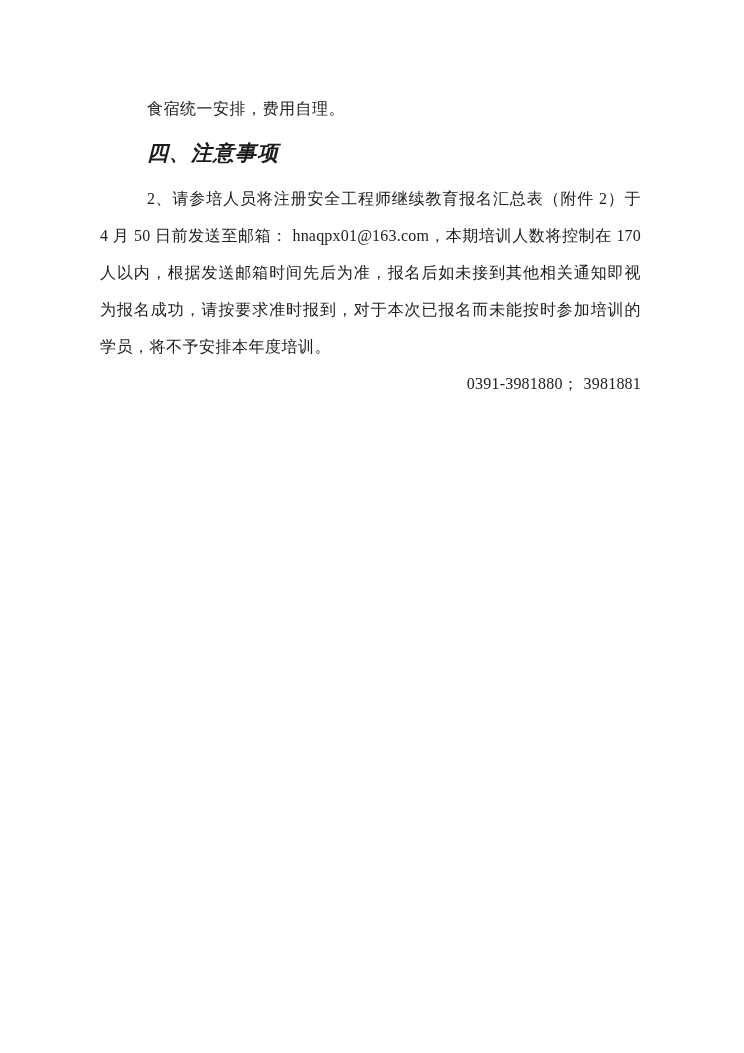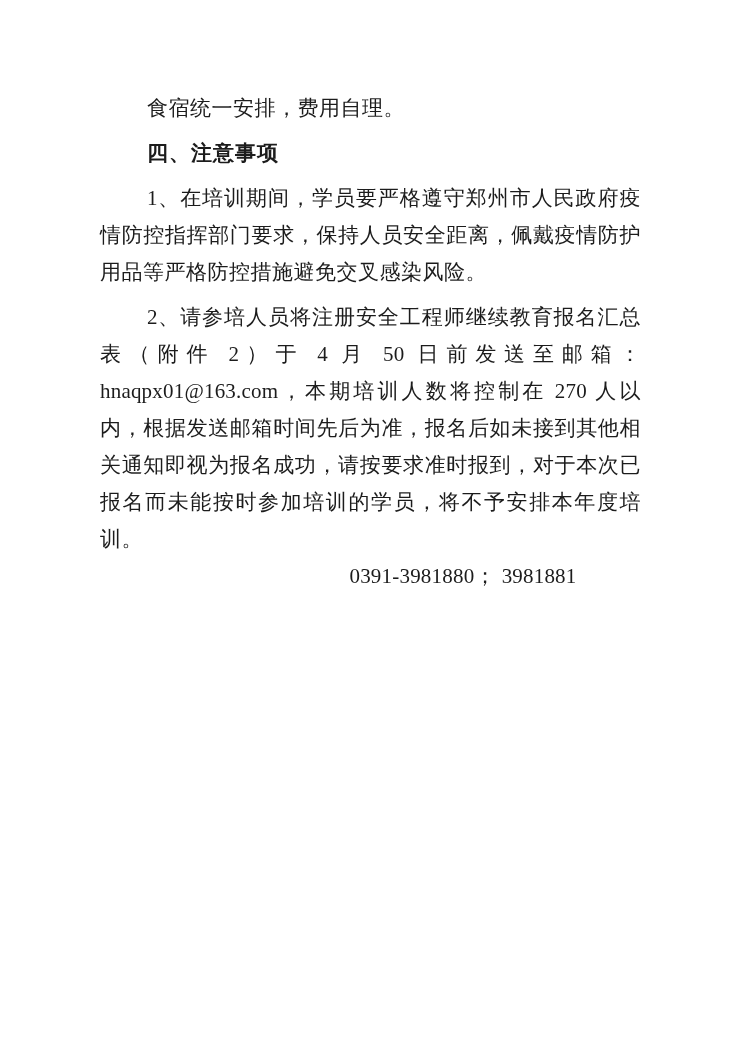--- a/index.html
+++ b/index.html
@@ -14,59 +14,59 @@
     font-family: "Liberation Serif", "DejaVu Serif", serif;
     color: #1c1c1c;
   }
   .page {
     position: absolute;
     left: 100px;
     top: 90px;
     width: 541px;
   }
   .para {
-    font-size: 21px;
+    font-size: 16px;
     line-height: 37px;
     text-align: justify;
     margin: 8px 0 0 0;
     text-indent: 47px;
     letter-spacing: 0.5px;
   }
   .para.first {
     margin-top: 0;
   }
   .heading {
     font-size: 21px;
     line-height: 37px;
     font-weight: bold;
     margin: 8px 0 0 0;
     text-indent: 47px;
     letter-spacing: 1px;
+    font-style: italic;
   }
   .phone-line-2 {
     text-indent: 0;
     padding-left: 185px;
     margin-top: 0;
-    text-align: center;
+    text-align: right;
   }
   .latin {
     font-family: "Liberation Serif", serif;
     letter-spacing: 0.2px;
   }
 </style>
 </head>
 <body>
 
 <div class="page">
 
   <p class="para first">食宿统一安排，费用自理。</p>
 
   <p class="heading">四、注意事项</p>
 
-  <p class="para"><span class="latin">1</span>、在培训期间，学员要严格遵守郑州市人民政府疫情防控指挥部门要求，保持人员安全距离，佩戴疫情防护用品等严格防控措施避免交叉感染风险。</p>
 
-  <p class="para"><span class="latin">2</span>、请参培人员将注册安全工程师继续教育报名汇总表（附件 <span class="latin">2</span>）于 <span class="latin">4</span> 月 <span class="latin">50</span> 日前发送至邮箱： <span class="latin">hnaqpx01@163.com</span>，本期培训人数将控制在 <span class="latin">270</span> 人以内，根据发送邮箱时间先后为准，报名后如未接到其他相关通知即视为报名成功，请按要求准时报到，对于本次已报名而未能按时参加培训的学员，将不予安排本年度培训。</p>
+  <p class="para"><span class="latin">2</span>、请参培人员将注册安全工程师继续教育报名汇总表（附件 <span class="latin">2</span>）于 <span class="latin">4</span> 月 <span class="latin">50</span> 日前发送至邮箱： <span class="latin">hnaqpx01@163.com</span>，本期培训人数将控制在 <span class="latin">170</span> 人以内，根据发送邮箱时间先后为准，报名后如未接到其他相关通知即视为报名成功，请按要求准时报到，对于本次已报名而未能按时参加培训的学员，将不予安排本年度培训。</p>
 
 
 
   <p class="para phone-line-2"><span class="latin">0391-3981880</span>； <span class="latin">3981881</span></p>
 
 </div>
 
 </body></html>

